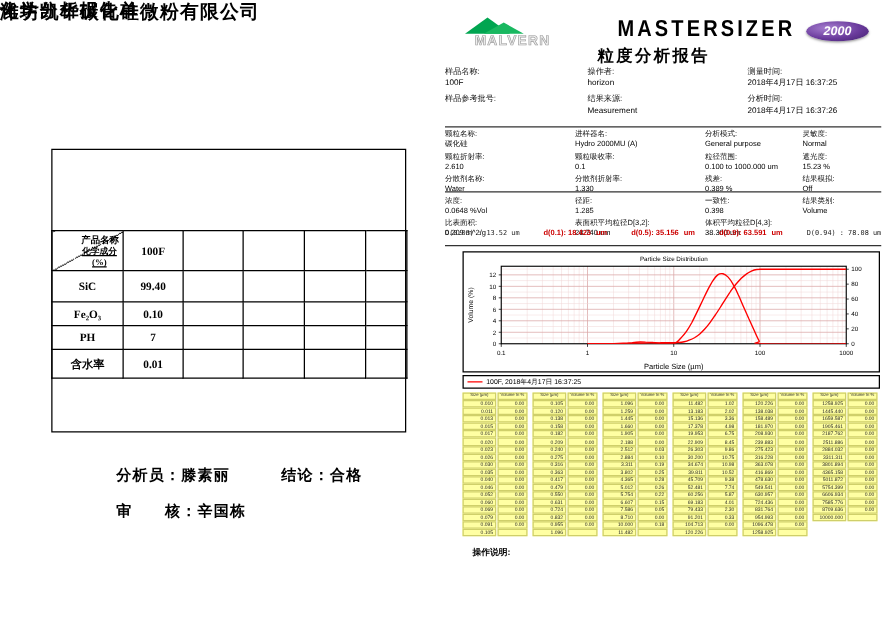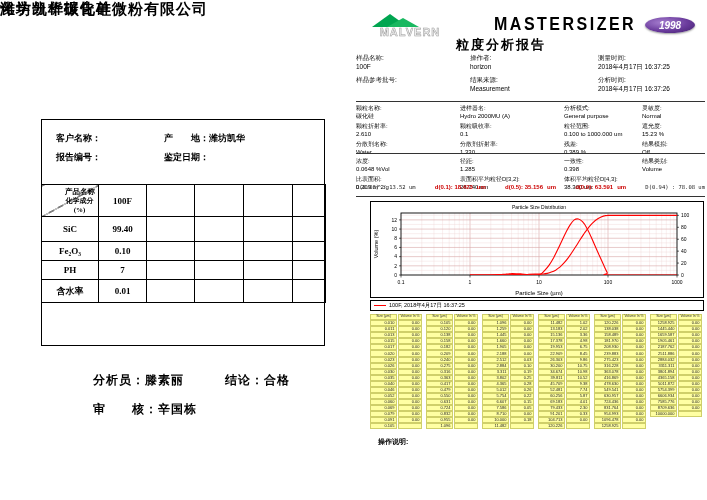--- a/index.html
+++ b/index.html
@@ -17,25 +17,25 @@
   .ld-head .row1{top:12px;}
   .ld-head .row2{top:31px;}
   .ld-head .f1{width:108px;}
   .ld-table{position:absolute;left:-1px;top:64px;width:284px;border-collapse:collapse;table-layout:fixed;}
   .ld-table td{border:1px solid #000;font-size:9px;text-align:center;padding:0;}
   .ld-table .r0{height:32px;} .ld-table .r1{height:25px;}
   .ld-table .rr{height:19px;} .ld-table .r6{height:23px;}
   td.diag{position:relative;background:
       linear-gradient(to bottom right,rgba(0,0,0,0) 49.4%,#000 49.4%,#000 50.6%,rgba(0,0,0,0) 50.6%);}
   .diag-top{position:absolute;top:2px;right:3px;font-size:7.5px;}
-  .diag-bottom{position:absolute;bottom:2px;left:19px;font-size:7px;}
+  .diag-bottom{position:absolute;bottom:2px;left:19px;font-size:7px;text-decoration:underline;}
   .ld-sign{font-size:12px;letter-spacing:1px;margin-left:29px;}
 
   
-  .rdoc-title{left:401px;top:36px;width:200px;text-align:center;font-size:13px;font-weight:bold;letter-spacing:2px;}
+  .rdoc-title{left:423px;top:36px;width:200px;text-align:center;font-size:13px;font-weight:bold;letter-spacing:2px;}
   .mastersizer{left:494px;top:15px;font-size:16px;font-weight:bold;letter-spacing:2.5px;transform:scaleY(1.15);color:#000;}
   .badge2000{left:645px;top:17px;width:50px;height:16px;border-radius:50%;
      background:radial-gradient(ellipse at 35% 35%, #a77fd0 0%, #6a3b9c 55%, #3f1d6b 100%);
      color:#fff;font-style:italic;font-weight:bold;font-size:10px;
      display:flex;align-items:center;justify-content:center;box-shadow:0 1px 2px rgba(0,0,0,0.4);}
   .hr{border-top:1px solid #333;height:0;}
   .sample-grid{left:356px;top:53px;width:349px;display:grid;grid-template-columns:114px 128px 107px;
      grid-row-gap:4px;font-size:6.5px;}
   .si-label{color:#111;line-height:9px;}
   .si-value{line-height:9px;min-height:9px;}
@@ -69,30 +69,20 @@
 </head>
 <body>
 
 <div class="page">
 
   <div class="ldoc">
     <div class="abs ld-company">潍坊凯华碳化硅微粉有限公司</div>
     <div class="abs ld-title">化学分析报告单</div>
 
     <div class="abs ld-box">
-      <div class="ld-head">
-        <div class="row row1">
-          <span class="f1">客户名称：</span>
-          <span>产　　地：潍坊凯华</span>
-        </div>
-        <div class="row row2">
-          <span class="f1">报告编号：</span>
-          <span>鉴定日期：</span>
-        </div>
-      </div>
 
       <table class="ld-table">
         <colgroup>
             <col style="width:57px">
             <col style="width:48px">
             <col style="width:48px">
             <col style="width:49px">
             <col style="width:49px">
             <col style="width:33px">
           </colgroup>
@@ -151,21 +141,21 @@
 
   <div>
 
     <svg class="abs" style="left:370px;top:11px;" width="80" height="28" viewBox="0 0 80 28">
       <polygon points="20,3 38,16 2,16" fill="#00A550"></polygon>
       <polygon points="33,7 49,16 17,16" fill="#19B860"></polygon>
       <text x="40" y="25" text-anchor="middle" font-family="Liberation Sans, sans-serif" font-size="11" font-weight="bold" letter-spacing="1" fill="#efefef" stroke="#9a9a9a" stroke-width="0.5" id="malvern-text">MALVERN</text>
     </svg>
 
     <div class="abs mastersizer">MASTERSIZER</div>
-    <div class="abs badge2000">1998</div>
+    <div class="abs badge2000">2000</div>
     <div class="abs rdoc-title">粒度分析报告</div>
 
     <div class="abs sample-grid">
       <div>
           <div class="si-label">样品名称:</div>
           <div class="si-value">100F</div>
         </div>
       <div>
           <div class="si-label">操作者:</div>
           <div class="si-value">horizon</div>

